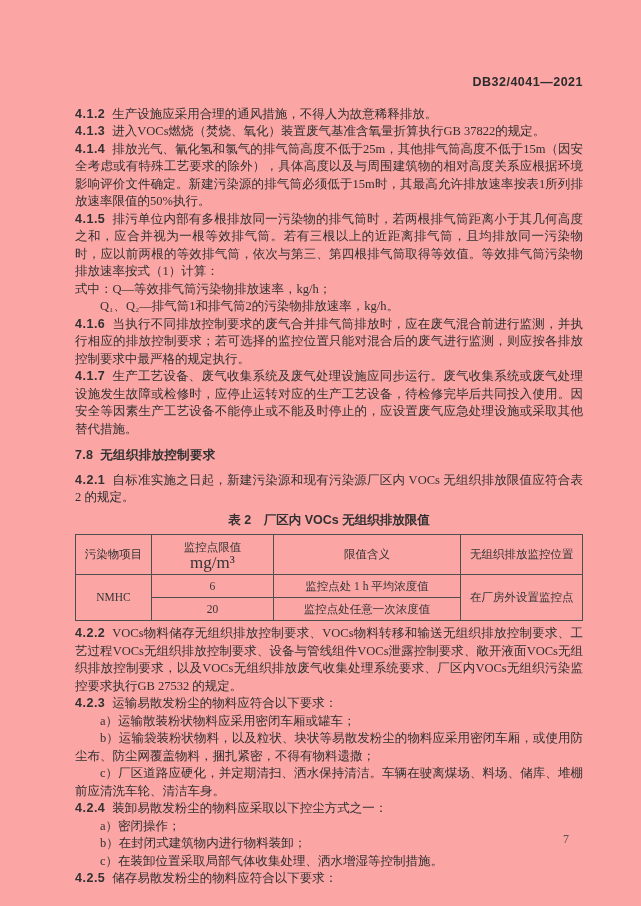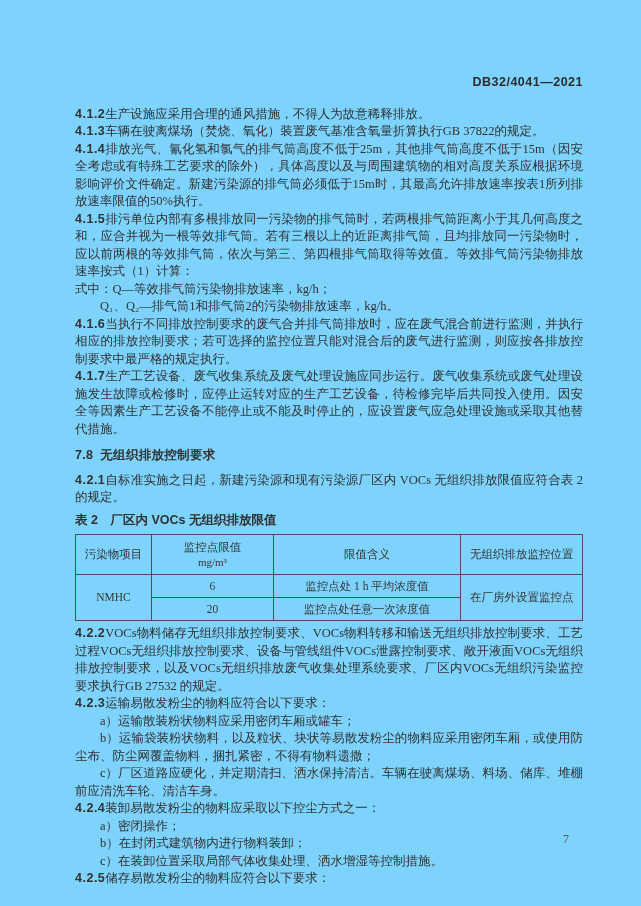--- a/index.html
+++ b/index.html
@@ -1,20 +1,20 @@
 <!DOCTYPE html>
 <html><head>
 <meta charset="utf-8">
 <style>
   html,body{margin:0;padding:0;background:#e8e8e6;}
   .page{
     position:relative;
     width:641px;height:906px;
     margin:0 auto;
-    background:#7dd3fc;
+    background:#fca5a5;
     color:#313131;
     font-family:"Liberation Serif","DejaVu Serif",serif;
     font-size:12.5px;
     line-height:17.5px;
     overflow:hidden;
     box-sizing:border-box;
     padding:74px 58px 0 75px;
   }
   .header-row{
     text-align:right;
@@ -22,20 +22,21 @@
     font-size:12.5px;
     font-weight:600;
     letter-spacing:.5px;
     color:#2c2c2c;
     margin-bottom:14px;
   }
   p{margin:0;padding:0;text-align:justify;}
   .clause .cnum{
     font-family:"Liberation Sans","DejaVu Sans",sans-serif;
     font-weight:700;
+    margin-right:7px;
     letter-spacing:.5px;
   }
   .formula-line{
     display:flex;align-items:baseline;
     margin:2px 0 2px 0;
     height:19px;
   }
   .formula-spacer{width:36%;}
   .formula-expr{
     font-family:"DejaVu Serif","Liberation Serif",serif;
@@ -53,20 +54,21 @@
   .note-indent{padding-left:2em;}
   .section-heading{
     font-family:"Liberation Sans","DejaVu Sans",sans-serif;
     font-weight:700;
     margin:9px 0 7px 0;
     letter-spacing:.3px;
   }
   .section-heading .cnum{margin-right:7px;}
   .c421{margin-bottom:5px;}
   .tbl-caption{
+    text-align:center;
     font-family:"Liberation Sans","DejaVu Sans",sans-serif;
     font-weight:700;
     margin:5px 0 5px 0;
   }
   table.tbl{
     width:100%;
     border-collapse:collapse;
     font-size:11.5px;
     line-height:15px;
     color:#353535;
@@ -74,21 +76,21 @@
   }
   table.tbl th,table.tbl td{
     border:1px solid #4e4e4e;
     text-align:center;
     vertical-align:middle;
     padding:2px 4px;
     font-weight:normal;
   }
   table.tbl thead tr{height:40px;}
   table.tbl tbody tr{height:23px;}
-  .unit{font-size:11px;}
+  .unit{font-size:17px;}
   .item{text-indent:2em;}
   .page-number{
     position:absolute;
     right:72px;
     top:831px;
     font-size:12px;
     color:#555;
     font-family:"Liberation Serif",serif;
   }
 </style>
@@ -96,21 +98,21 @@
 <body>
 
 <div class="page">
 
   <div class="header-row">
     <span>DB32/4041—2021</span>
   </div>
 
   <p class="clause"><span class="cnum">4.1.2</span><span>生产设施应采用合理的通风措施，不得人为故意稀释排放。</span></p>
 
-  <p class="clause"><span class="cnum">4.1.3</span><span>车辆在驶离煤场（焚烧、氧化）装置废气基准含氧量折算执行GB 37822的规定。</span></p>
+  <p class="clause"><span class="cnum">4.1.3</span><span>进入VOCs燃烧（焚烧、氧化）装置废气基准含氧量折算执行GB 37822的规定。</span></p>
 
   <p class="clause"><span class="cnum">4.1.4</span><span>排放光气、氰化氢和氯气的排气筒高度不低于25m，其他排气筒高度不低于15m（因安全考虑或有特殊工艺要求的除外），具体高度以及与周围建筑物的相对高度关系应根据环境影响评价文件确定。新建污染源的排气筒必须低于15m时，其最高允许排放速率按表1所列排放速率限值的50%执行。</span></p>
 
   <p class="clause"><span class="cnum">4.1.5</span><span>排污单位内部有多根排放同一污染物的排气筒时，若两根排气筒距离小于其几何高度之和，应合并视为一根等效排气筒。若有三根以上的近距离排气筒，且均排放同一污染物时，应以前两根的等效排气筒，依次与第三、第四根排气筒取得等效值。等效排气筒污染物排放速率按式（1）计算：</span></p>
 
 
   <p class="note"><span>式中：</span><span>Q—等效排气筒污染物排放速率，kg/h；</span></p>
 
   <p class="note note-indent"><span>Q₁、Q₂—排气筒1和排气筒2的污染物排放速率，kg/h。</span></p>
 

